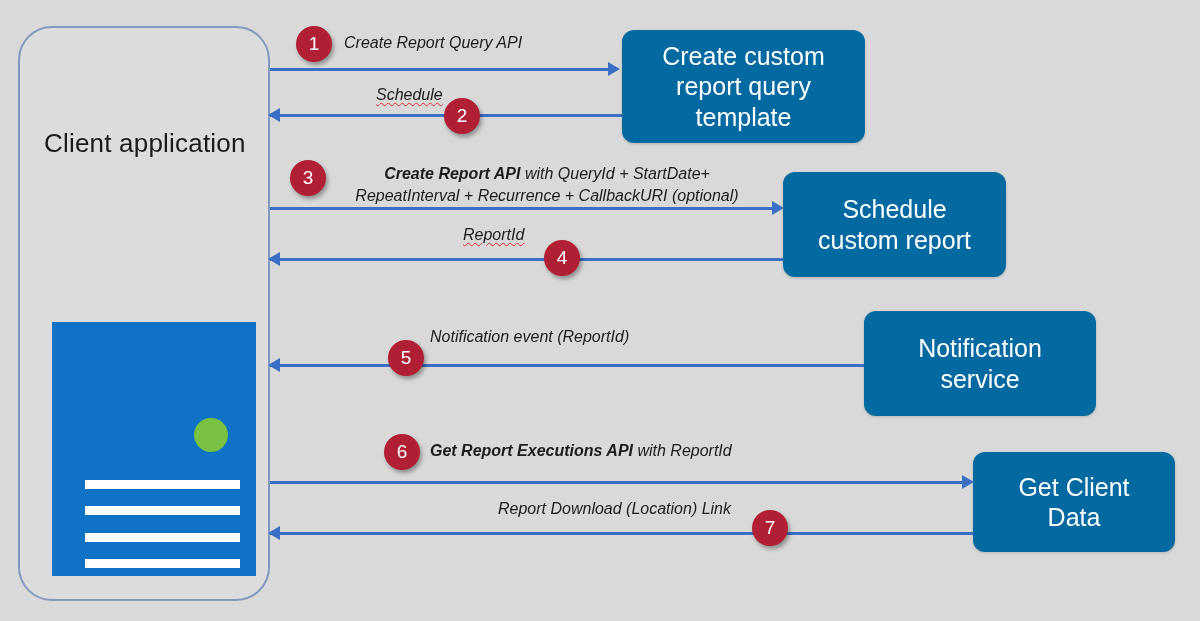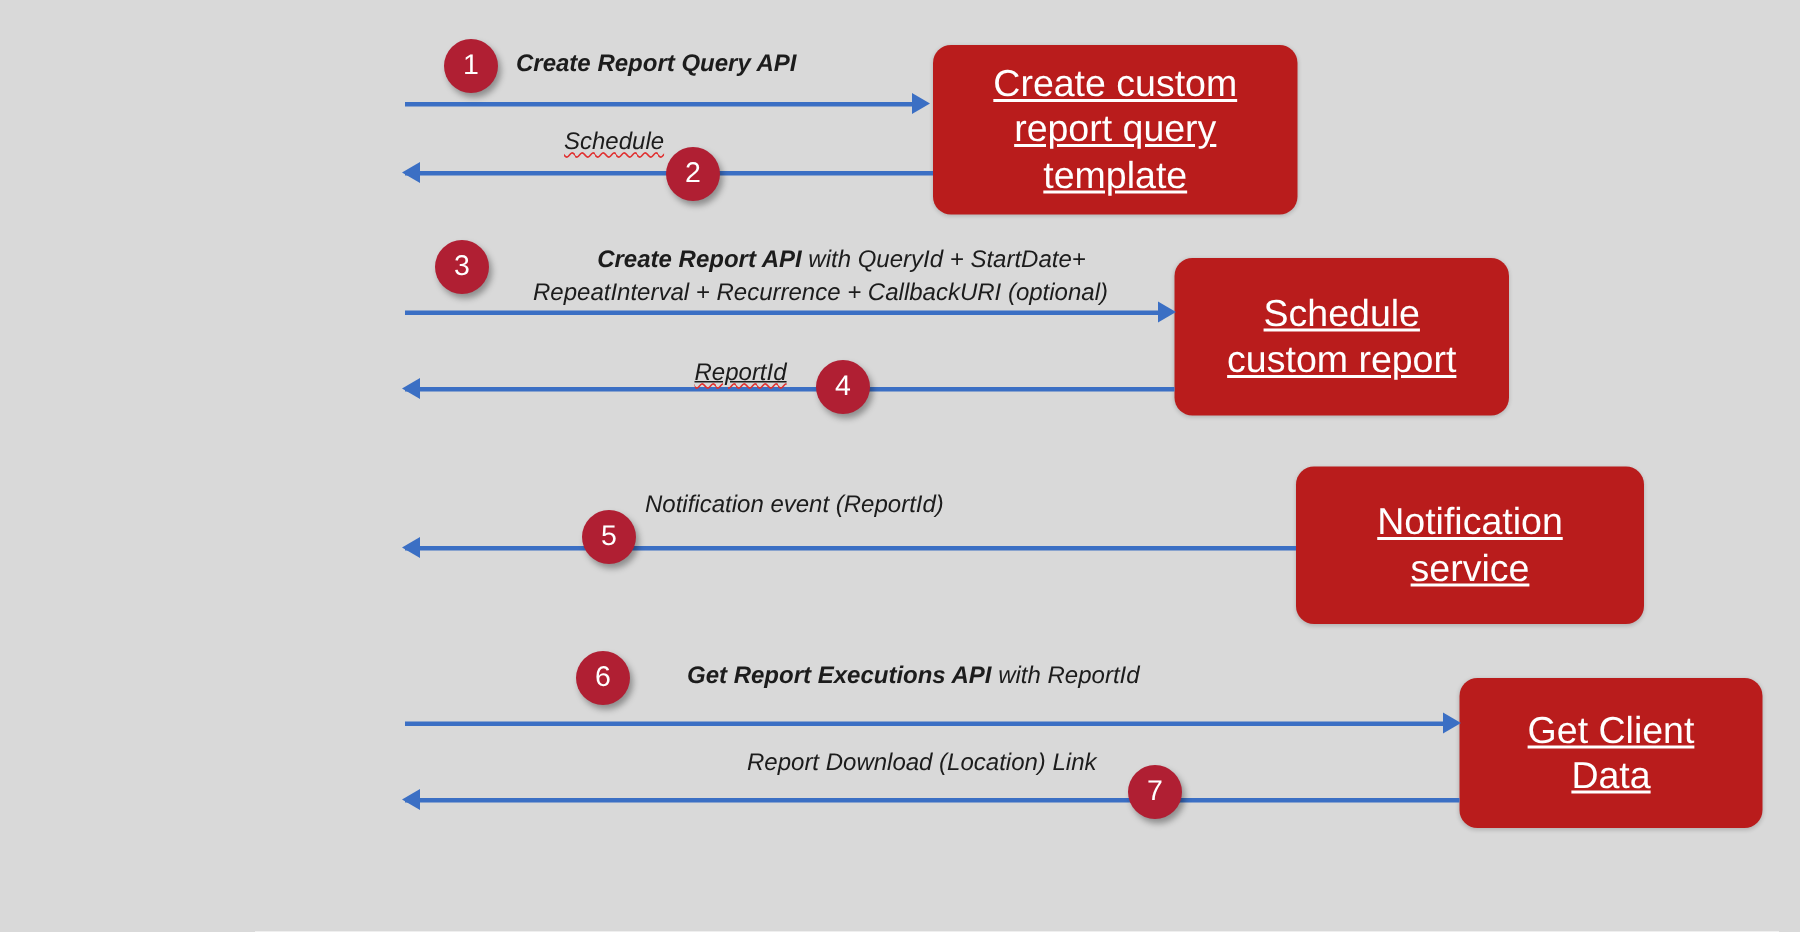--- a/index.html
+++ b/index.html
@@ -66,33 +66,32 @@
     background: #ffffff;
   }
   .doc-line.l1 { top: 158px; }
   .doc-line.l2 { top: 184px; }
   .doc-line.l3 { top: 211px; }
   .doc-line.l4 { top: 237px; }
 
   
   .svc-box {
     position: absolute;
-    background: #b91c1c;
+    background: #0369a1;
     border-radius: 12px;
     color: #ffffff;
     display: flex;
     align-items: center;
     justify-content: center;
     text-align: center;
     font-size: 25px;
     line-height: 1.22;
     padding: 6px 28px;
     box-sizing: border-box;
     box-shadow: 0 1px 3px rgba(0,0,0,.18);
-    text-decoration: underline;
   }
   .svc-box.b1 { left: 622px; top: 30px;  width: 243px; height: 113px; }
   .svc-box.b2 { left: 783px; top: 172px; width: 223px; height: 105px; }
   .svc-box.b3 { left: 864px; top: 311px; width: 232px; height: 105px; }
   .svc-box.b4 { left: 973px; top: 452px; width: 202px; height: 100px; }
 
   
   .conn {
     position: absolute;
     height: 3px;
@@ -130,39 +129,50 @@
 
   
   .flow-label {
     position: absolute;
     font-style: italic;
     font-size: 16px;
     color: #1c1c1c;
     white-space: nowrap;
     z-index: 5;
   }
-  .flow-label.bold { font-weight: bold; }
+  .flow-label.bold { font-weight: normal; }
   .flow-label.block { white-space: normal; }
-  .lbl-strong { font-weight: bold; font-style: italic; margin-left: 28px; }
+  .lbl-strong { font-weight: bold; font-style: italic; }
   .lbl-plain  { font-weight: normal; font-style: italic; }
   .sp {
     
     text-decoration: underline;
     text-decoration-style: wavy;
     text-decoration-color: #e8徐0000;
     text-decoration-color: #e03030;
     text-decoration-thickness: 1px;
     text-underline-offset: 2px;
   }
 </style>
 </head>
 <body>
 
 <div id="canvas">
 
+  <div class="client-panel">
+    <div class="client-label">Client application</div>
+
+    <div class="doc-glyph">
+      <div class="doc-dot"></div>
+      <div class="doc-line l1"></div>
+      <div class="doc-line l2"></div>
+      <div class="doc-line l3"></div>
+      <div class="doc-line l4"></div>
+    </div>
+  </div>
 
   <div class="svc-box b1">Create custom report query template</div>
   <div class="svc-box b3">Notification service</div>
   <div class="svc-box b2">Schedule custom report</div>
   <div class="svc-box b4">Get Client Data</div>
 
   <div class="conn" style="left:270px; top:68px; width:342px;"></div>
   <div class="arrow-head right" style="left:608px; top:62px;"></div>
   <div class="badge" style="left:296px; top:26px;">1</div>
   <div class="flow-label bold" style="left:344px; top:34px;">Create Report Query API</div>
@@ -176,21 +186,21 @@
   <div class="arrow-head right" style="left:772px; top:201px;"></div>
   <div class="badge" style="left:290px; top:160px;">3</div>
   <div class="flow-label block" style="left:332px; top:163px; width:430px; line-height:1.35; text-align:center;">
     <span class="lbl-strong">Create Report API</span><span class="lbl-plain"> with QueryId + StartDate+</span><br>
     <span class="lbl-plain">RepeatInterval + Recurrence + CallbackURI  (optional)</span>
   </div>
 
   <div class="conn" style="left:270px; top:258px; width:513px;"></div>
   <div class="arrow-head left" style="left:268px; top:252px;"></div>
   <div class="badge" style="left:544px; top:240px;">4</div>
-  <div class="flow-label" style="left:463px; top:240px;text-decoration:underline;"><span class="sp">ReportId</span></div>
+  <div class="flow-label" style="left:463px; top:226px;"><span class="sp">ReportId</span></div>
 
   <div class="conn" style="left:270px; top:364px; width:594px;"></div>
   <div class="arrow-head left" style="left:268px; top:358px;"></div>
   <div class="badge" style="left:388px; top:340px;">5</div>
   <div class="flow-label" style="left:430px; top:328px;"><span>Notification event (ReportId)</span></div>
 
   <div class="conn" style="left:270px; top:481px; width:696px;"></div>
   <div class="arrow-head right" style="left:962px; top:475px;"></div>
   <div class="badge" style="left:384px; top:434px;">6</div>
   <div class="flow-label" style="left:430px; top:442px;text-align:center;"><span class="lbl-strong">Get Report Executions API</span><span class="lbl-plain"> with ReportId</span></div>

